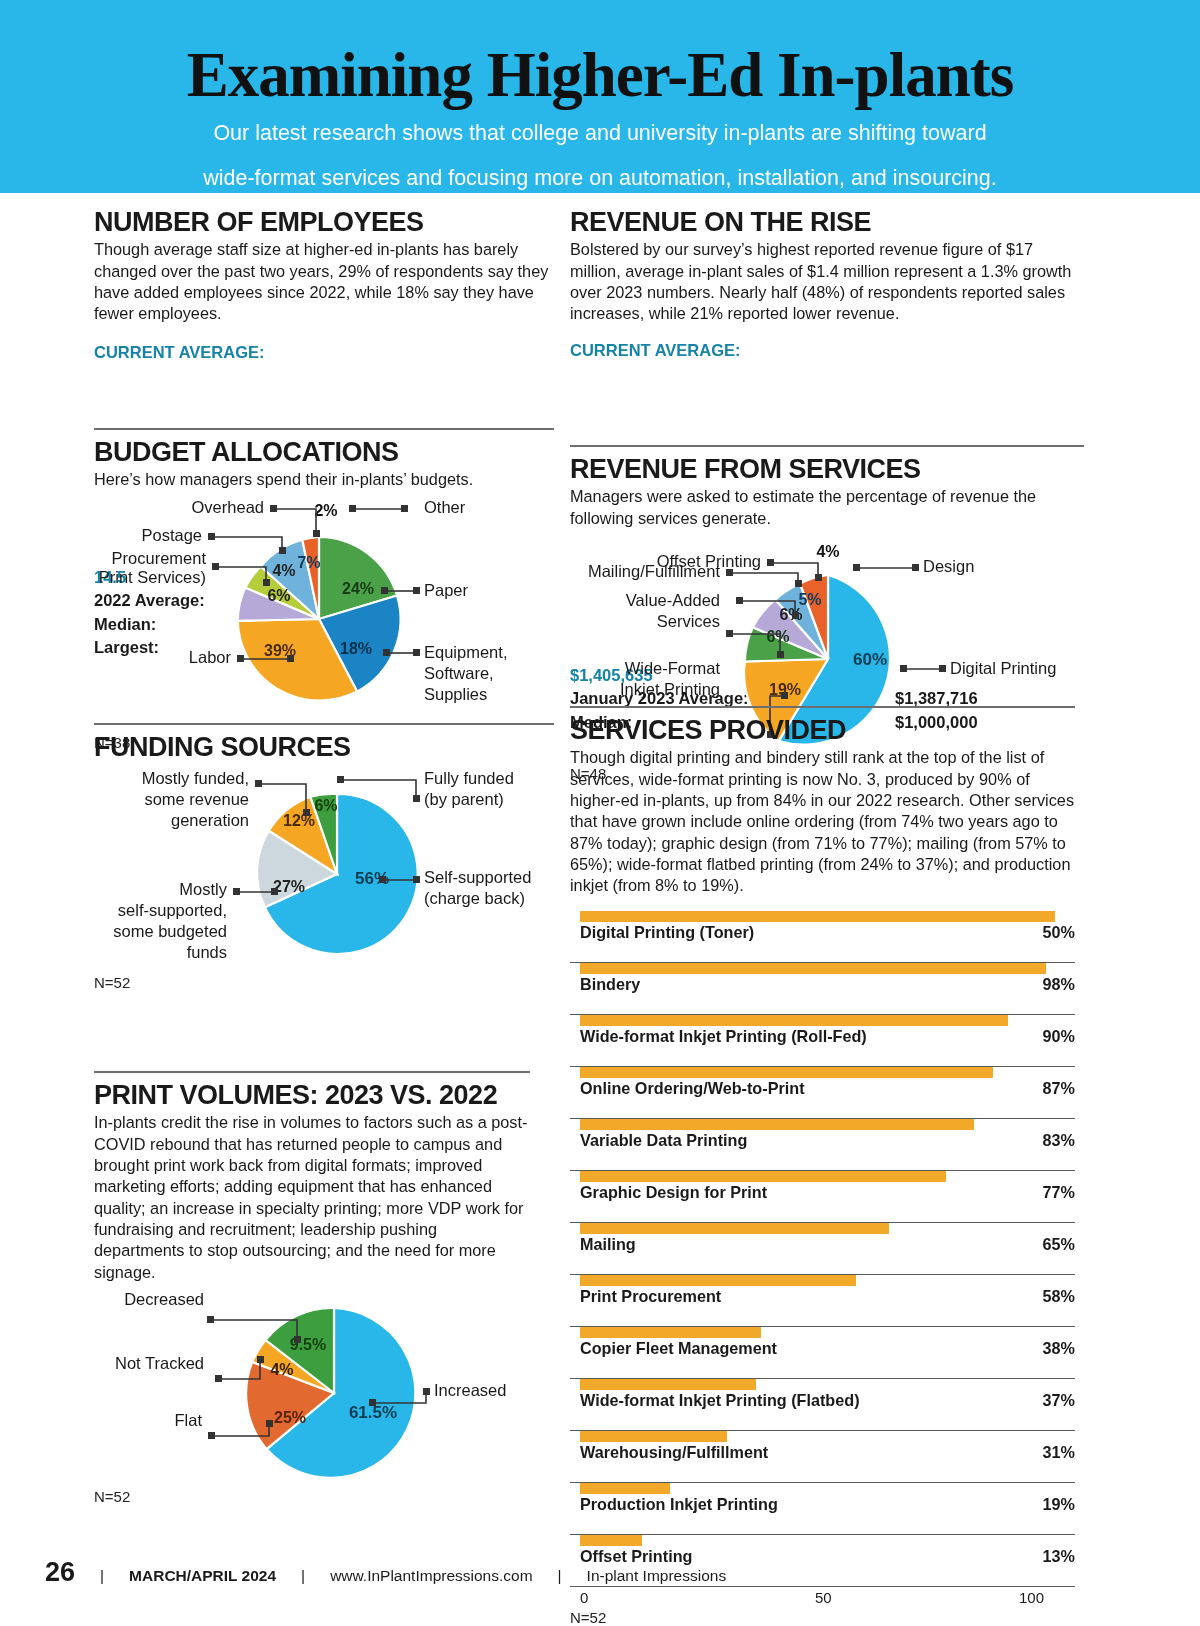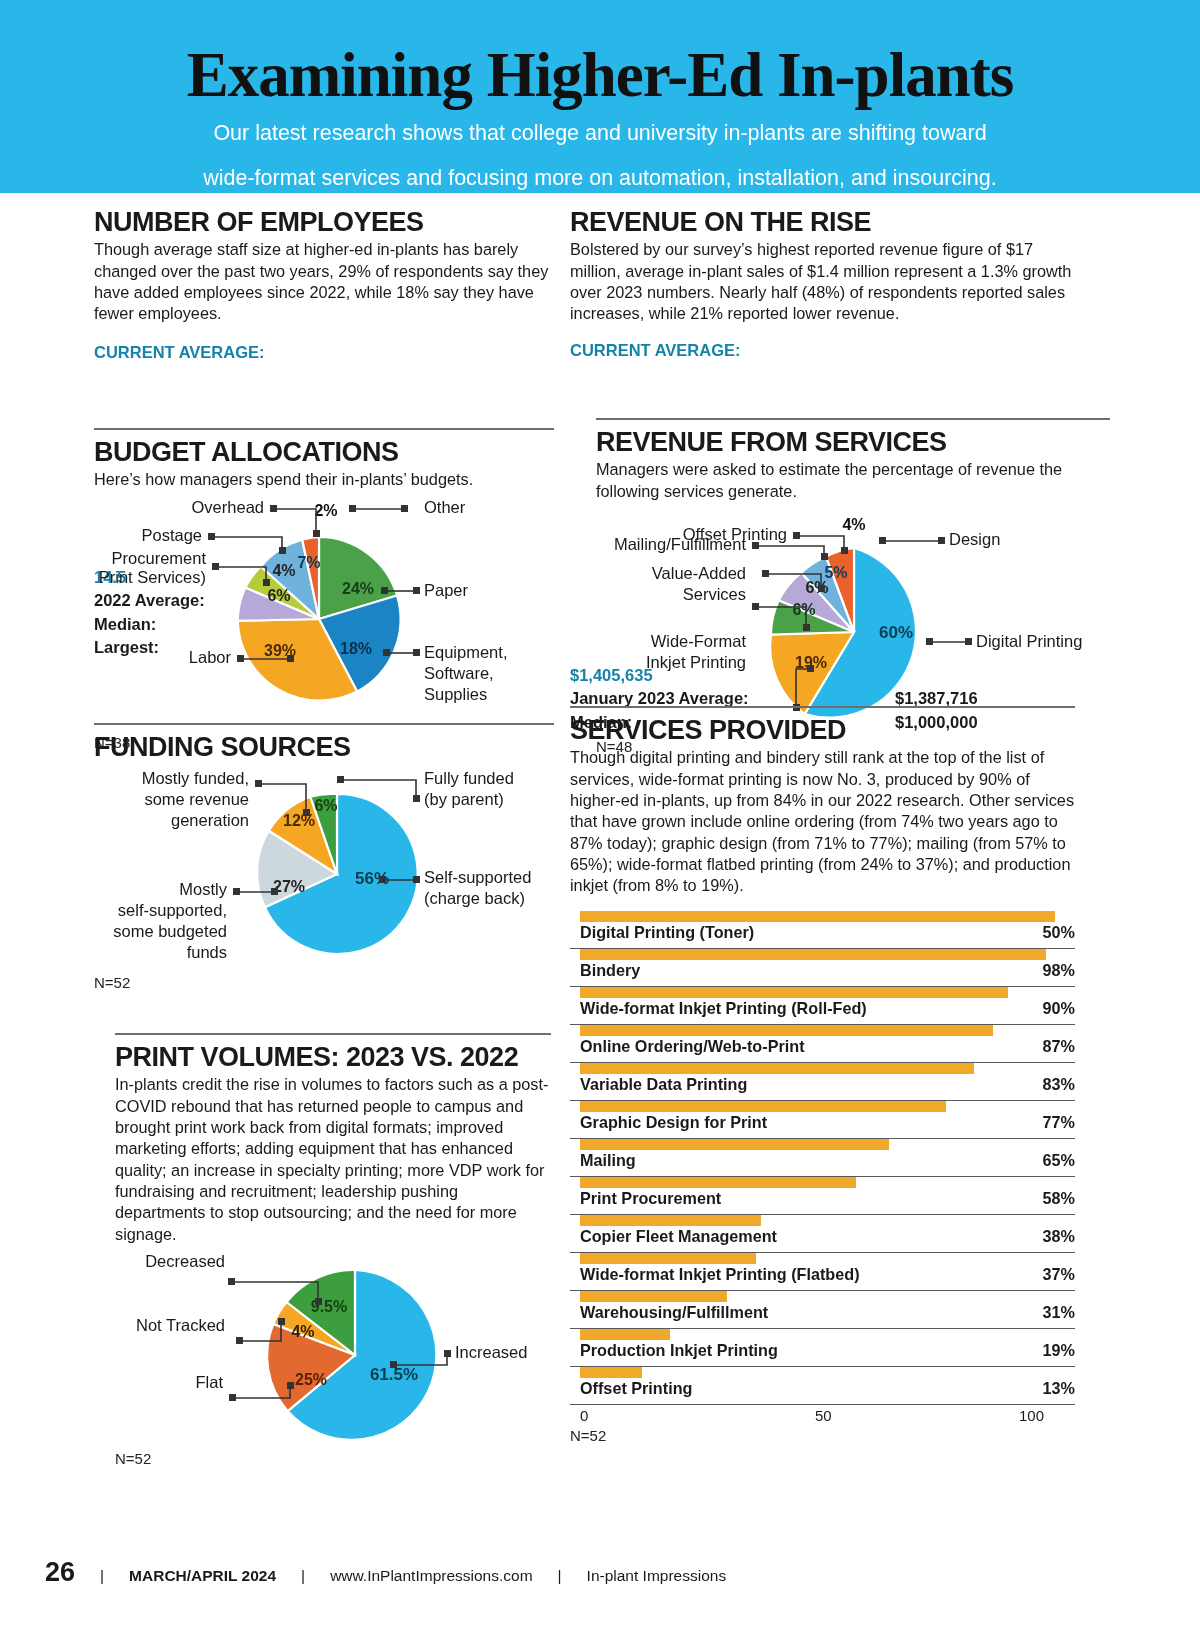--- a/index.html
+++ b/index.html
@@ -62,21 +62,21 @@
 
   .chart-wrap { position: relative; }
   .nlabel { font-size: 15px; color: #222; }
 
   svg text { font-family: "Liberation Sans", sans-serif; }
   .pl { font-size: 16.5px; fill: #1a1a1a; }
   .pv { font-size: 16px; font-weight: bold; }
 
   
   .bars { position: relative; margin-top: 14px; }
-  .bar-row { position: relative; height: 38px; }
+  .bar-row { position: relative; height: 52px; }
   .bar-fill {
     position: absolute; left: 10px; top: 0;
     height: 11px; background: #f2a929;
   }
   .bar-label {
     position: absolute; left: 10px; top: 12px;
     font-size: 16.2px; font-weight: bold;
   }
   .bar-val {
     position: absolute; right: 0; top: 12px;
@@ -216,21 +216,21 @@
         <text class="pl" x="330" y="105">Paper</text>
         <text class="pl" x="330" y="22">Other</text>
         <text class="pl" x="330" y="167">Equipment,</text>
         <text class="pl" x="330" y="188">Software,</text>
         <text class="pl" x="330" y="209">Supplies</text>
       </svg>
       <div class="nlabel" style="margin-top:-6px">N=38</div>
     </div>
   </div>
 
-  <div class="col-right" style="top:225px;margin-left:26px;">
+  <div class="col-right" style="top:252px;">
     <div class="rule"></div>
     <h2 class="sec">REVENUE FROM SERVICES</h2>
     <p class="body">Managers were asked to estimate the percentage of revenue the following services generate.</p>
 
     <div class="chart-wrap">
       <svg width="514" height="250" viewBox="0 0 514 250">
 
         <g>
 
           <path d="M258 130 L258 46 A84 84 0 1 1 208.6 212.1 Z" fill="#29b6e8" stroke="#fff" stroke-width="2.2"></path>
@@ -341,21 +341,21 @@
         <text class="pl" x="133" y="194" text-anchor="end">funds</text>
         <text class="pl" x="330" y="20">Fully funded</text>
         <text class="pl" x="330" y="41">(by parent)</text>
         <text class="pl" x="330" y="119">Self-supported</text>
         <text class="pl" x="330" y="140">(charge back)</text>
       </svg>
       <div class="nlabel" style="margin-top:-4px">N=52</div>
     </div>
   </div>
 
-  <div class="col-left" style="top:840px; width:436px;margin-left:21px;">
+  <div class="col-left" style="top:878px; width:436px;">
     <div class="rule"></div>
     <h2 class="sec">PRINT VOLUMES: 2023 VS. 2022</h2>
     <p class="body">In-plants credit the rise in volumes to factors such as a post-COVID rebound that has returned people to campus and brought print work back from digital formats; improved marketing efforts; adding equipment that has enhanced quality; an increase in specialty printing; more VDP work for fundraising and recruitment; leadership pushing departments to stop outsourcing; and the need for more signage.</p>
 
     <div class="chart-wrap">
       <svg width="436" height="215" viewBox="0 0 436 215">
 
         <g>
 
           <path d="M240 110 L240 25 A85 85 0 1 1 172.6 166.1 Z" fill="#29b6e8" stroke="#fff" stroke-width="2.2"></path>

